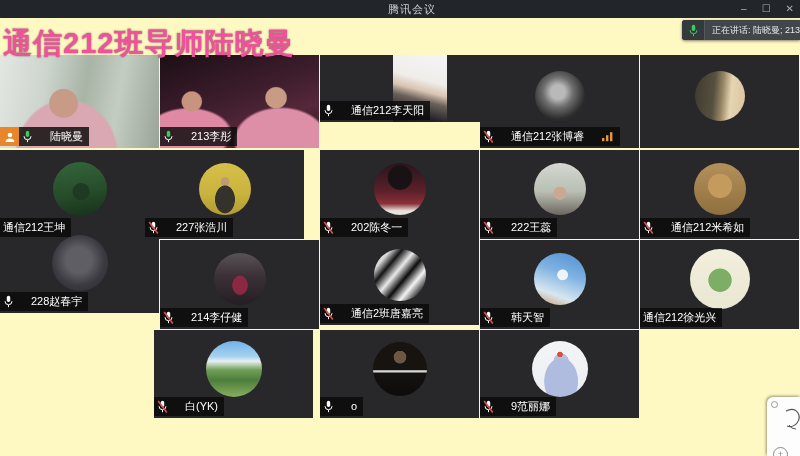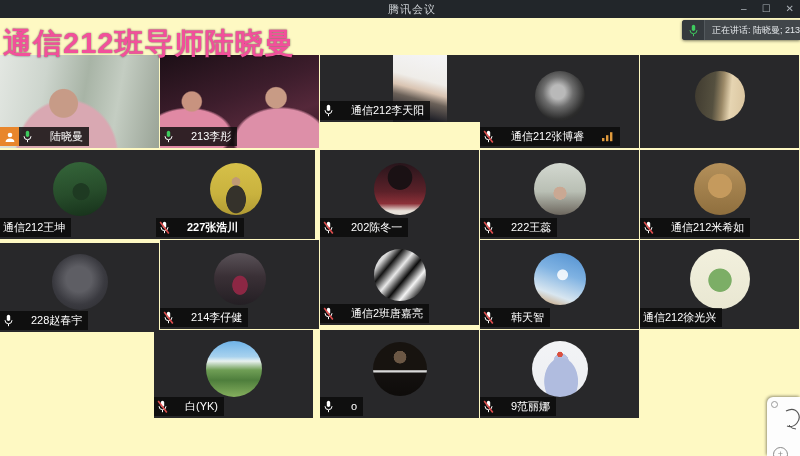--- a/index.html
+++ b/index.html
@@ -139,21 +139,21 @@
         <div class="avatar" style="width: 50px; height: 50px; background: linear-gradient(95deg, rgb(63, 58, 47) 0%, rgb(85, 80, 63) 38%, rgb(156, 138, 104) 55%, rgb(230, 213, 178) 70%, rgb(217, 196, 158) 100%);"></div>
       </div>
       <div class="tile" style="left: 0px; top: 132px; height: 89px;">
         <div class="avatar" style="width: 54px; height: 54px; background: radial-gradient(circle at 52% 55%, rgb(30, 58, 34) 0px, rgb(30, 58, 34) 20%, rgba(0, 0, 0, 0) 22%), linear-gradient(170deg, rgb(53, 102, 58) 0%, rgb(39, 77, 43) 55%, rgb(22, 48, 26) 100%);"></div>
         <div class="label">
           <span class="bar">
             <span class="nm">通信212王坤</span>
           </span>
         </div>
       </div>
-      <div class="tile" style="left: 156px; top: 132px; height: 89px; font-weight: bold;">
+      <div class="tile" style="left: 145px; top: 132px; height: 89px;">
         <div class="avatar" style="width: 52px; height: 52px; background: radial-gradient(at 50% 70%, rgb(53, 50, 43) 0px, rgb(53, 50, 43) 26%, rgba(0, 0, 0, 0) 28%), radial-gradient(circle at 50% 36%, rgb(192, 154, 116) 0px, rgb(192, 154, 116) 10%, rgba(0, 0, 0, 0) 11%), linear-gradient(rgb(214, 192, 73) 0%, rgb(201, 178, 62) 60%, rgb(176, 154, 52) 100%);"></div>
         <div class="label">
           <span class="bar">
             <span class="micwrap">
               <svg width="11" height="13" viewBox="0 0 11 13">
                 <rect x="3.8" y="0.8" width="3.4" height="6.2" rx="1.7" fill="#ffffff"></rect>
                 <path d="M2 6.2 a3.5 3.5 0 0 0 7 0" fill="none" stroke="#fff" stroke-width="1"></path>
                 <line x1="5.5" y1="10" x2="5.5" y2="12.2" stroke="#fff" stroke-width="1"></line>
                 <line x1="1.2" y1="1" x2="9.8" y2="12.4" stroke="#e04f4f" stroke-width="1.6"></line>
               </svg>
@@ -203,21 +203,21 @@
                 <rect x="3.8" y="0.8" width="3.4" height="6.2" rx="1.7" fill="#ffffff"></rect>
                 <path d="M2 6.2 a3.5 3.5 0 0 0 7 0" fill="none" stroke="#fff" stroke-width="1"></path>
                 <line x1="5.5" y1="10" x2="5.5" y2="12.2" stroke="#fff" stroke-width="1"></line>
                 <line x1="1.2" y1="1" x2="9.8" y2="12.4" stroke="#e04f4f" stroke-width="1.6"></line>
               </svg>
             </span>
             <span class="nm">通信212米希如</span>
           </span>
         </div>
       </div>
-      <div class="tile" style="left: 0px; top: 225px; height: 89px;">
+      <div class="tile" style="left: 0px; top: 206px; height: 89px;">
         <div class="avatar" style="width: 56px; height: 56px; background: radial-gradient(circle at 48% 45%, rgb(94, 94, 100) 0px, rgb(94, 94, 100) 30%, rgb(58, 58, 64) 60%, rgb(40, 40, 44) 100%);"></div>
         <div class="label">
           <span class="bar">
             <span class="micwrap">
               <svg width="11" height="13" viewBox="0 0 11 13">
                 <rect x="3.8" y="0.8" width="3.4" height="6.2" rx="1.7" fill="#ffffff"></rect>
                 <path d="M2 6.2 a3.5 3.5 0 0 0 7 0" fill="none" stroke="#fff" stroke-width="1"></path>
                 <line x1="5.5" y1="10" x2="5.5" y2="12.2" stroke="#fff" stroke-width="1"></line>
               </svg>
             </span>

